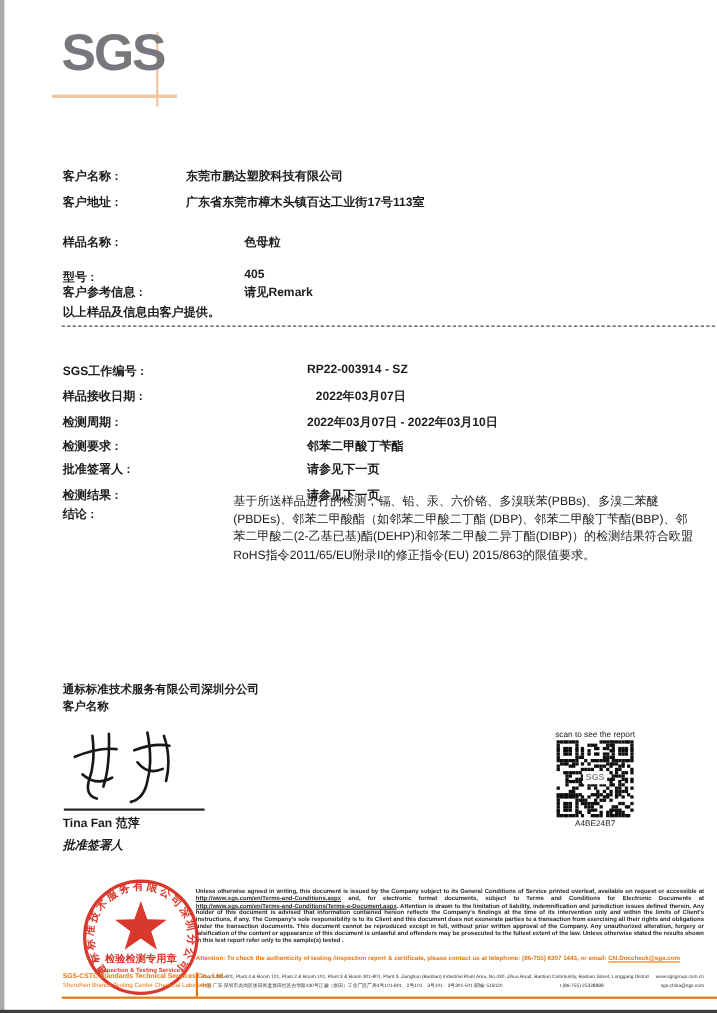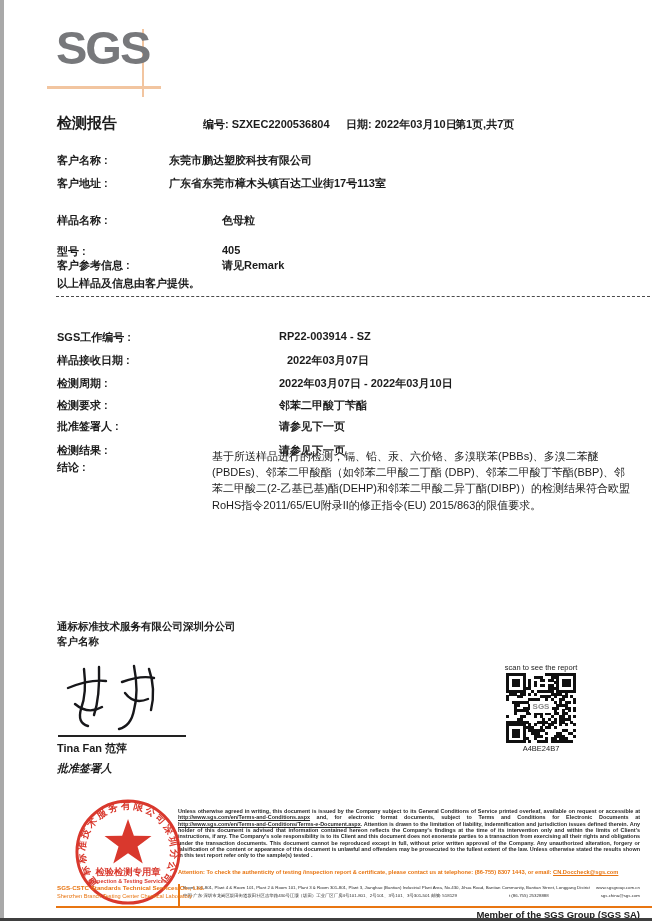--- a/index.html
+++ b/index.html
@@ -69,26 +69,20 @@
 </head>
 <body>
 
 <div id="page" style="--accent: #e87511; --peach: #f2c5a0;">
   <div class="abs" id="left-edge"></div>
 
   <div class="abs" id="logo-hline"></div>
   <div class="abs" id="logo-vline"></div>
   <div class="abs" id="logo">SGS</div>
 
-  <div class="abs" id="title-row">
-    <span id="report-title">检测报告</span>
-    <span id="report-no">编号: SZXEC2200536804</span>
-    <span id="report-date">日期: 2022年03月10日</span>
-    <span id="page-info">第1页,共7页</span>
-  </div>
 
   <div class="row" style="top:153px">
     <span class="lbl">客户名称 :</span>
     <span class="valc1">东莞市鹏达塑胶科技有限公司</span>
   </div>
   <div class="row" style="top:176px">
     <span class="lbl">客户地址 :</span>
     <span class="valc1">广东省东莞市樟木头镇百达工业街17号113室</span>
   </div>
 
@@ -517,16 +511,15 @@
       <textPath href="#ringPath" startOffset="12%">通标标准技术服务有限公司深圳分公司</textPath>
     </text>
     <path d="M55 26 L61.5 44.5 L81 44.8 L65.5 56.5 L71.3 75.2 L55 63.8 L38.7 75.2 L44.5 56.5 L29 44.8 L48.5 44.5 Z" fill="#d6281c" transform="translate(0,-8) scale(0.92) translate(4.8,6)"></path>
     <text x="55" y="78" text-anchor="middle" font-size="9.5" font-weight="700" fill="#d6281c">检验检测专用章</text>
     <text x="55" y="87" text-anchor="middle" font-size="5.6" font-weight="700" fill="#d6281c">Inspection &amp; Testing Services</text>
   </svg>
   <div class="abs" id="company-en">SGS-CSTC Standards Technical Services Co., Ltd.</div>
   <div class="abs" id="branch-en">Shenzhen Branch Testing Center Chemical Laboratory</div>
 
   <div class="abs" id="footer-line"></div>
-  <div class="abs" id="member-line">Member of the SGS Group (SGS SA)</div>
 
   <div class="abs" id="bottom-edge"></div>
 </div>
 
 </body></html>

